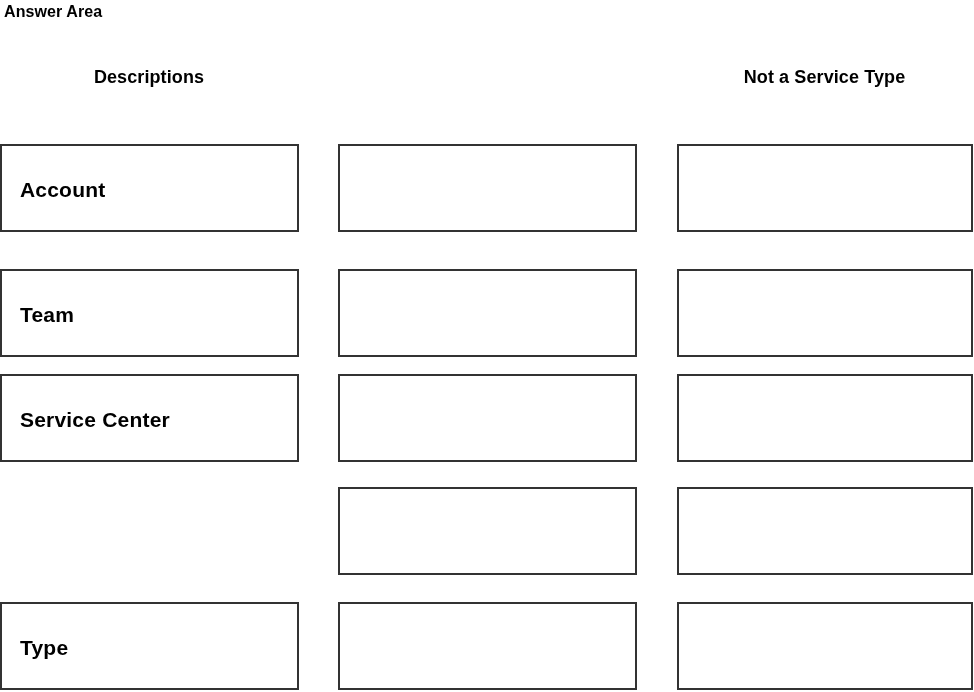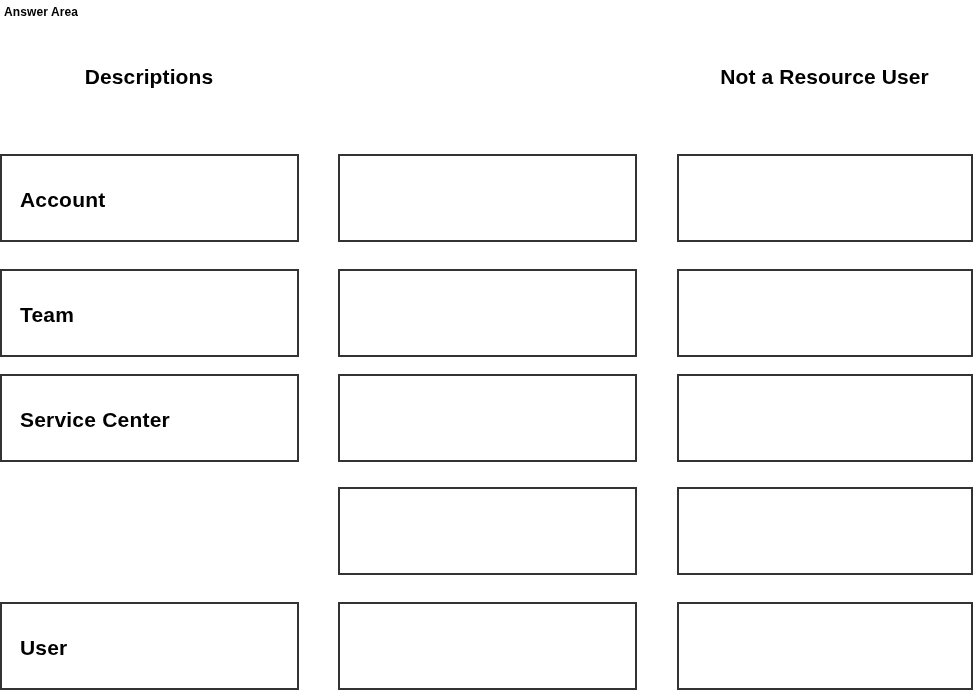--- a/index.html
+++ b/index.html
@@ -24,34 +24,34 @@
     top: 0;
     width: 974px;
     height: 692px;
   }
 
   
   .answer-area-title {
     position: absolute;
     left: 4px;
     top: 0px;
-    font-size: 12px;
+    font-size: 16px;
     font-weight: bold;
     line-height: 24px;
     letter-spacing: 0.1px;
     white-space: nowrap;
   }
 
   
   .col-header {
     position: absolute;
     top: 62px;
     height: 30px;
     line-height: 30px;
-    font-size: 21px;
+    font-size: 18px;
     font-weight: bold;
     letter-spacing: 0.1px;
     text-align: center;
     white-space: nowrap;
   }
   .col-header.h-desc      { left: 0px;   width: 298px; }
   .col-header.h-resource  { left: 338px; width: 298px; }
   .col-header.h-notres    { left: 677px; width: 295px; }
 
   
@@ -62,21 +62,21 @@
     width: 974px;
     height: 692px;
   }
 
   .row {
     position: absolute;
     left: 0;
     width: 974px;
     height: 88px;
   }
-  .row.r0 { top: 154px; border-radius: 24px; }
+  .row.r0 { top: 144px; border-radius: 24px; }
   .row.r1 { top: 269px; }
   .row.r2 { top: 374px; padding-left: 32px; }
   .row.r3 { top: 487px; }
   .row.r4 { top: 602px; }
 
   .box {
     position: absolute;
     top: 0;
     height: 88px;
     box-sizing: border-box;
@@ -107,21 +107,21 @@
 </head>
 <body>
 
 <div id="page">
 
   <div class="answer-area-title">Answer Area</div>
 
   <div class="col-header h-desc">Descriptions</div>
 
 
-  <div class="col-header h-notres">Not a Resource User</div>
+  <div class="col-header h-notres">Not a Service Type</div>
 
   <div class="grid">
 
     <div class="row r0">
       <div class="box c-desc">
         <div class="box-label">Account</div>
       </div>
       <div class="box c-resource drop-target"></div>
       <div class="box c-notres drop-target"></div>
     </div>
@@ -142,20 +142,20 @@
       <div class="box c-notres drop-target"></div>
     </div>
 
     <div class="row r3">
       <div class="box c-resource drop-target"></div>
       <div class="box c-notres drop-target"></div>
     </div>
 
     <div class="row r4">
       <div class="box c-desc">
-        <div class="box-label">User</div>
+        <div class="box-label">Type</div>
       </div>
       <div class="box c-resource drop-target"></div>
       <div class="box c-notres drop-target"></div>
     </div>
 
   </div>
 </div>
 
 </body></html>

